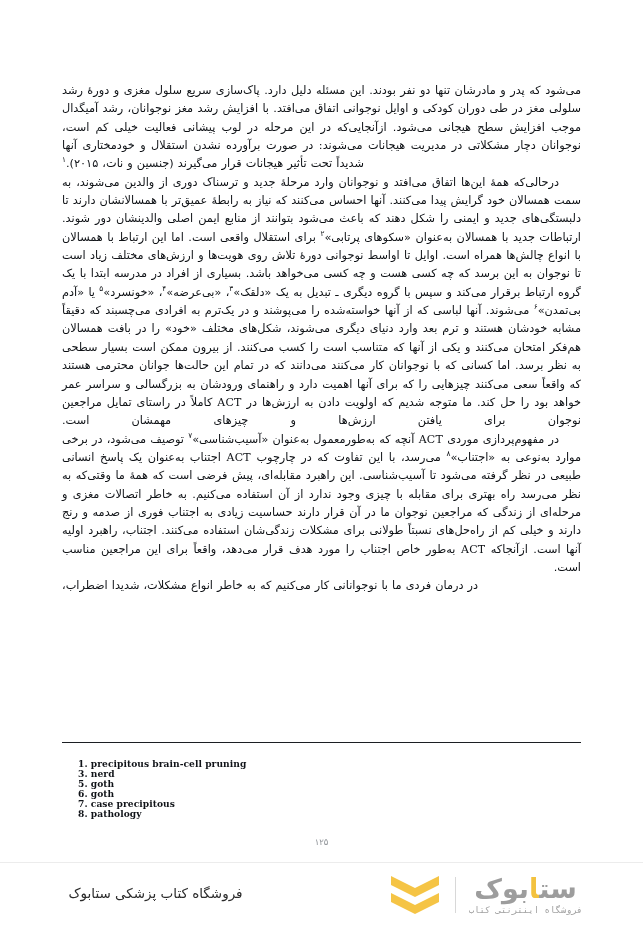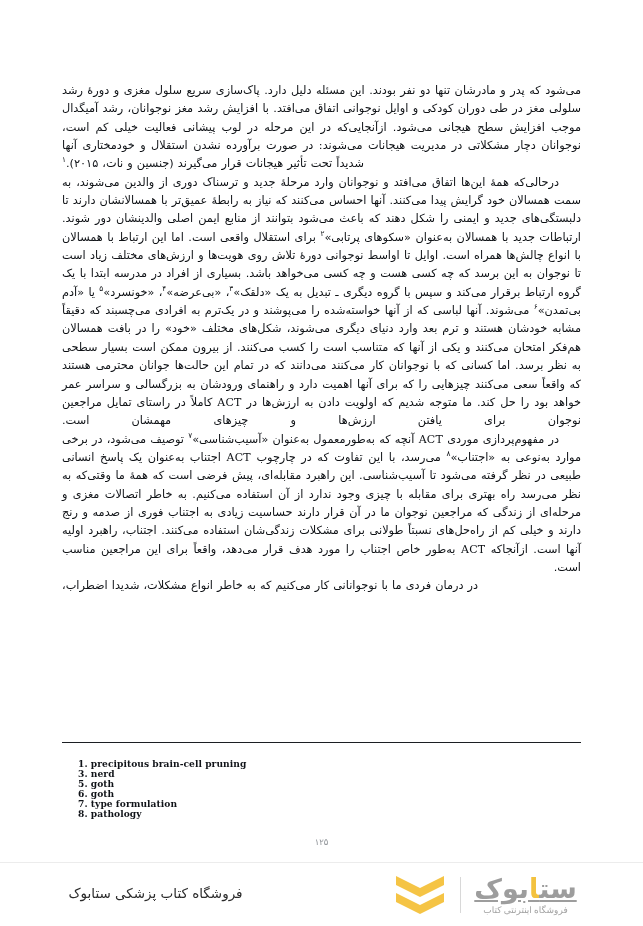--- a/index.html
+++ b/index.html
@@ -140,27 +140,26 @@
     justify-content: center;
     direction: rtl;
   }
   .brandmark-word {
     font-family: "DejaVu Sans", "Liberation Sans", sans-serif;
     font-size: 27px;
     font-weight: bold;
     color: #9d9d9d;
     line-height: 1;
     letter-spacing: -1px;
-    text-decoration: underline;
   }
   .brandmark-word .accent {
     color: #F3C23F;
   }
   .brandmark-sub {
-    font-family: Liberation Serif, serif;
+    font-family: Liberation Mono, monospace;
     font-size: 9px;
     color: #a2a2a2;
     margin-top: 3px;
     letter-spacing: 0.4px;
     direction: rtl;
   }
   .brand-divider {
     width: 1px;
     height: 36px;
     background: #d8d8d8;
@@ -214,21 +213,21 @@
     <p class="para indent last-left">در درمان فردی ما با نوجوانانی کار می‌کنیم که به خاطر انواع مشکلات، شدیدا اضطراب،</p>
   </div>
 
   <div class="footnote-zone">
     <div class="fn-rule"></div>
     <ul class="fn-list">
       <li class="fn-item"><span class="fn-num">1.</span> <span>precipitous brain-cell pruning</span></li>
       <li class="fn-item"><span class="fn-num">3.</span> <span>nerd</span></li>
       <li class="fn-item"><span class="fn-num">5.</span> <span>goth</span></li>
       <li class="fn-item"><span class="fn-num">6.</span> <span>goth</span></li>
-      <li class="fn-item"><span class="fn-num">7.</span> <span>type formulation</span></li>
+      <li class="fn-item"><span class="fn-num">7.</span> <span>case precipitous</span></li>
       <li class="fn-item"><span class="fn-num">8.</span> <span>pathology</span></li>
     </ul>
   </div>
 
   <div class="folio">۱۲۵</div>
 
   <div class="banner">
 
     <div class="banner-left">
 

